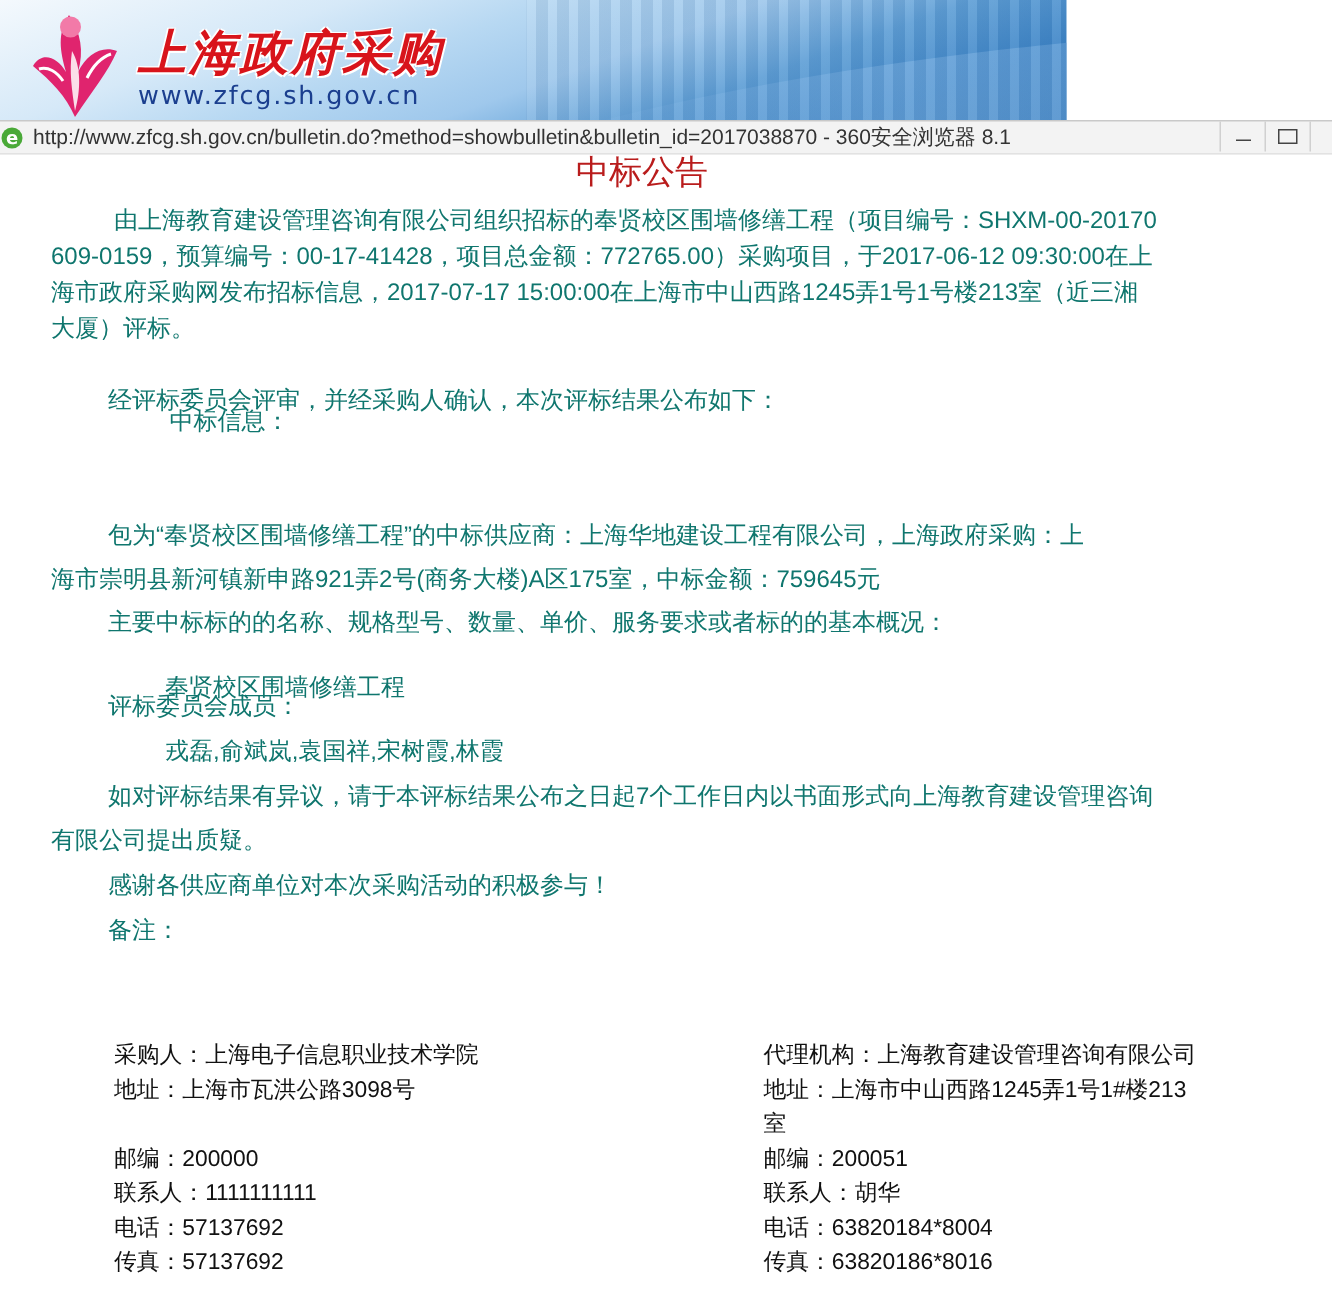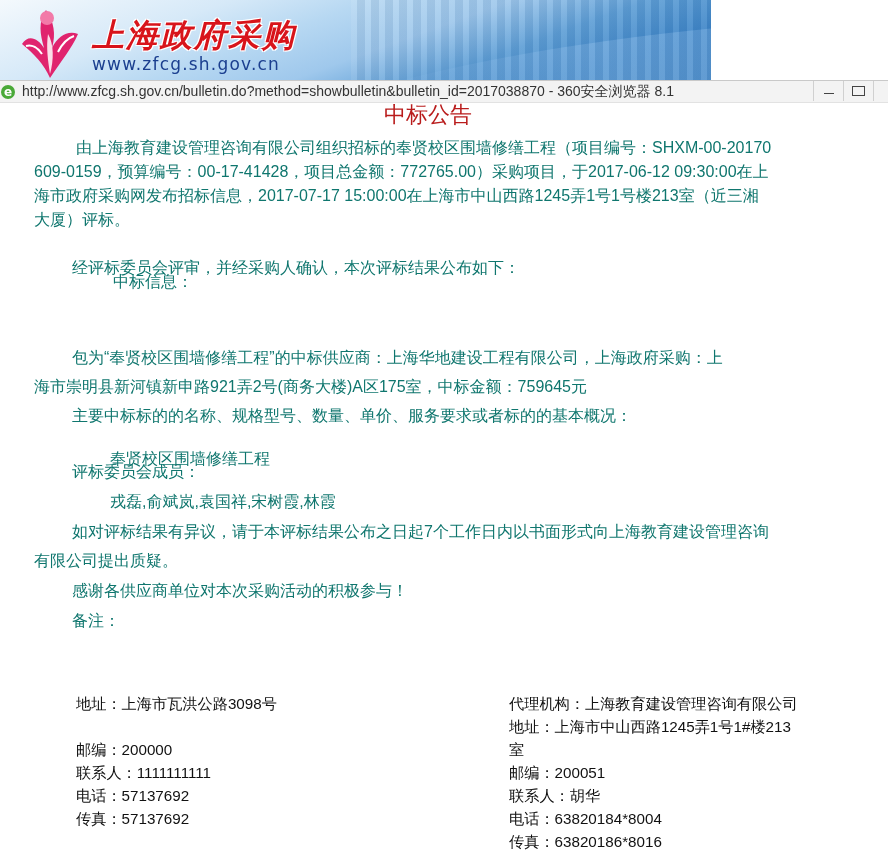--- a/index.html
+++ b/index.html
@@ -116,20 +116,21 @@
   <div class="p" style="left:72px; top:360px;">评标委员会成员：</div>
   <div class="p" style="left:110px; top:390px;">戎磊,俞斌岚,袁国祥,宋树霞,林霞</div>
 
   <div class="p" style="left:72px; top:420px;">如对评标结果有异议，请于本评标结果公布之日起7个工作日内以书面形式向上海教育建设管理咨询</div>
   <div class="p" style="left:34px; top:449px;">有限公司提出质疑。</div>
 
   <div class="p" style="left:72px; top:479px;">感谢各供应商单位对本次采购活动的积极参与！</div>
   <div class="p" style="left:72px; top:509px;">备注：</div>
 
   <div class="col" style="left:76px; top:592px;">
+    <div>采购人：上海电子信息职业技术学院</div>
     <div>地址：上海市瓦洪公路3098号</div>
     <div style="height:23px;"></div>
     <div>邮编：200000</div>
     <div>联系人：1111111111</div>
     <div>电话：57137692</div>
     <div>传真：57137692</div>
   </div>
 
   <div class="col" style="left:509px; top:592px;">
     <div>代理机构：上海教育建设管理咨询有限公司</div>

